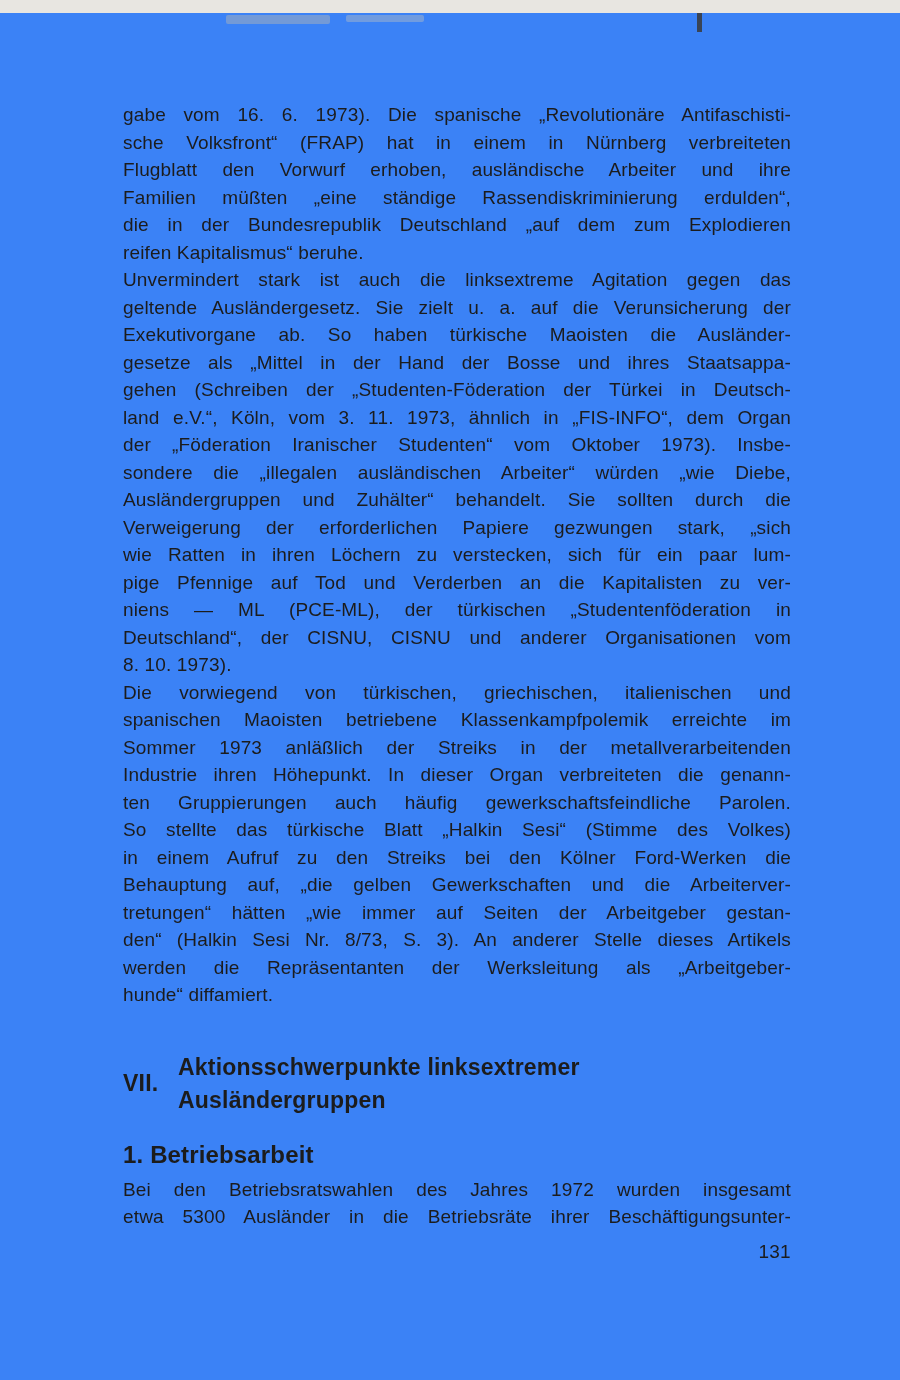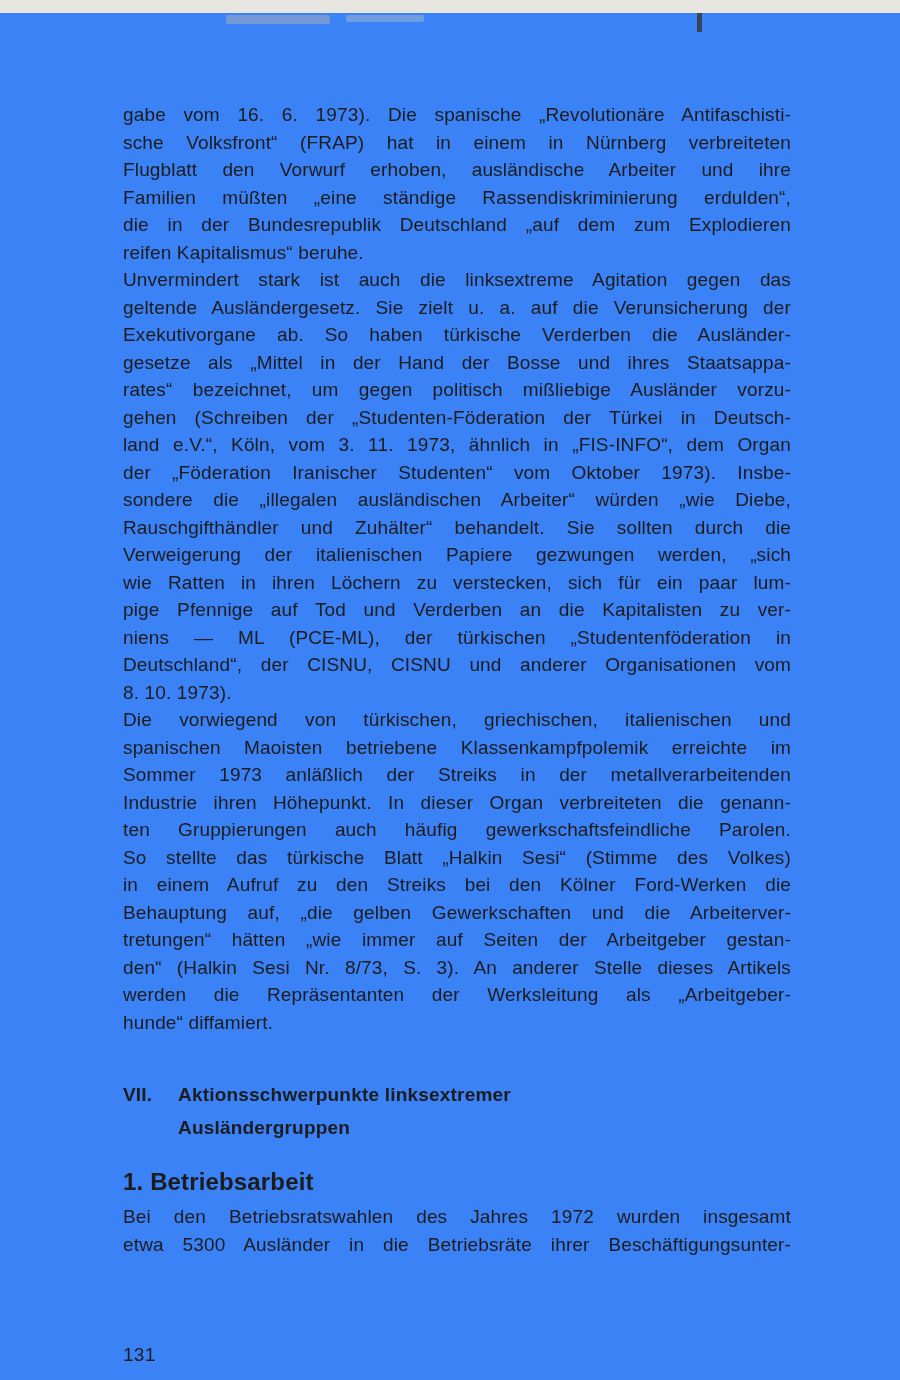--- a/index.html
+++ b/index.html
@@ -40,44 +40,46 @@
   .line.just {
     text-align: justify;
     text-align-last: justify;
     text-justify: inter-word;
   }
   .paragraph { margin: 0; }
 
   .section-heading {
     display: flex;
     margin-top: 42px;
-    font-size: 19px;
+    font-size: 23px;
     line-height: 33px;
     font-weight: bold;
     letter-spacing: 0.2px;
+    align-items: center;
   }
   .section-heading .numeral {
     width: 55px;
     flex-shrink: 0;
   }
   .subsection-heading {
     margin: 0;
     margin-top: 24px;
     font-size: 24px;
     line-height: 27px;
     font-weight: bold;
   }
   .subsection-paragraph {
     margin-top: 8px;
   }
   .page-number {
     position: absolute;
     left: 123px;
-    top: 1331px;
+    top: 1228px;
     width: 668px;
+    text-align: right;
     font-size: 19px;
     letter-spacing: 0.3px;
     color: #1c1c1c;
   }
 </style>
 </head>
 <body>
 
 <div class="page">
 
@@ -92,29 +94,28 @@
           <div class="line just">gabe vom 16. 6. 1973). Die spanische „Revolutionäre Antifaschisti-</div>
           <div class="line just">sche Volksfront“ (FRAP) hat in einem in Nürnberg verbreiteten</div>
           <div class="line just">Flugblatt den Vorwurf erhoben, ausländische Arbeiter und ihre</div>
           <div class="line just">Familien müßten „eine ständige Rassendiskriminierung erdulden“,</div>
           <div class="line just">die in der Bundesrepublik Deutschland „auf dem zum Explodieren</div>
           <div class="line">reifen Kapitalismus“ beruhe.</div>
         </div>
         <div class="paragraph">
           <div class="line just">Unvermindert stark ist auch die linksextreme Agitation gegen das</div>
           <div class="line just">geltende Ausländergesetz. Sie zielt u. a. auf die Verunsicherung der</div>
-          <div class="line just">Exekutivorgane ab. So haben türkische Verderben die Ausländer-</div>
+          <div class="line just">Exekutivorgane ab. So haben türkische Maoisten die Ausländer-</div>
           <div class="line just">gesetze als „Mittel in der Hand der Bosse und ihres Staatsappa-</div>
-          <div class="line just">rates“ bezeichnet, um gegen politisch mißliebige Ausländer vorzu-</div>
           <div class="line just">gehen (Schreiben der „Studenten-Föderation der Türkei in Deutsch-</div>
           <div class="line just">land e.V.“, Köln, vom 3. 11. 1973, ähnlich in „FIS-INFO“, dem Organ</div>
           <div class="line just">der „Föderation Iranischer Studenten“ vom Oktober 1973). Insbe-</div>
           <div class="line just">sondere die „illegalen ausländischen Arbeiter“ würden „wie Diebe,</div>
-          <div class="line just">Rauschgifthändler und Zuhälter“ behandelt. Sie sollten durch die</div>
-          <div class="line just">Verweigerung der italienischen Papiere gezwungen werden, „sich</div>
+          <div class="line just">Ausländergruppen und Zuhälter“ behandelt. Sie sollten durch die</div>
+          <div class="line just">Verweigerung der erforderlichen Papiere gezwungen stark, „sich</div>
           <div class="line just">wie Ratten in ihren Löchern zu verstecken, sich für ein paar lum-</div>
           <div class="line just">pige Pfennige auf Tod und Verderben an die Kapitalisten zu ver-</div>
           <div class="line just">niens — ML (PCE-ML), der türkischen „Studentenföderation in</div>
           <div class="line just">Deutschland“, der CISNU, CISNU und anderer Organisationen vom</div>
           <div class="line">8. 10. 1973).</div>
         </div>
         <div class="paragraph">
           <div class="line just">Die vorwiegend von türkischen, griechischen, italienischen und</div>
           <div class="line just">spanischen Maoisten betriebene Klassenkampfpolemik erreichte im</div>
           <div class="line just">Sommer 1973 anläßlich der Streiks in der metallverarbeitenden</div>

